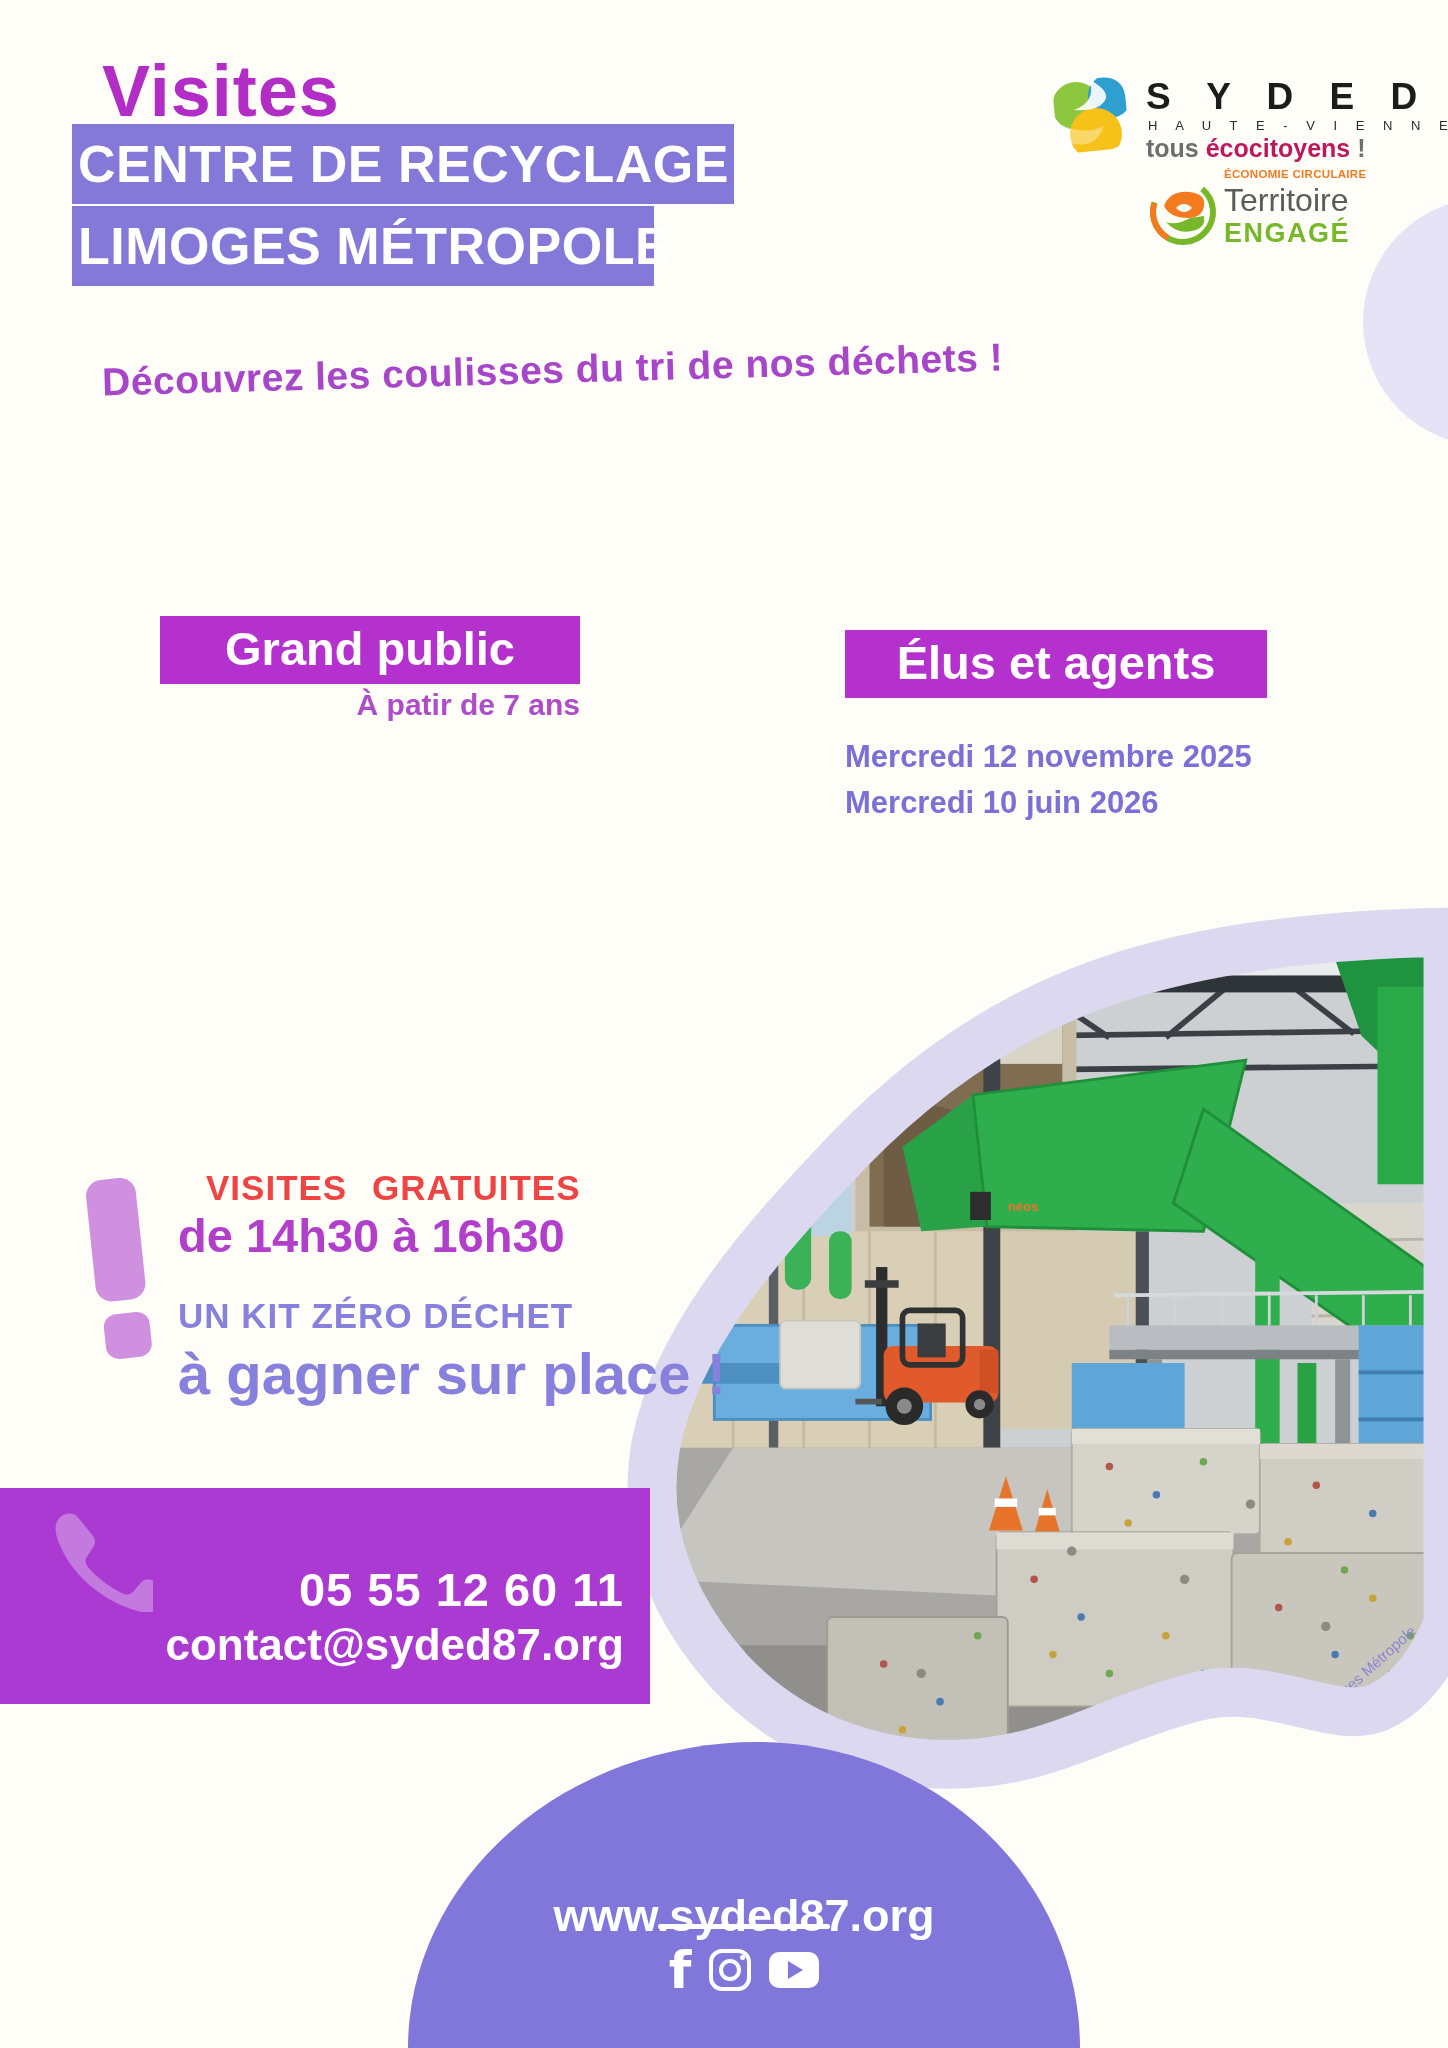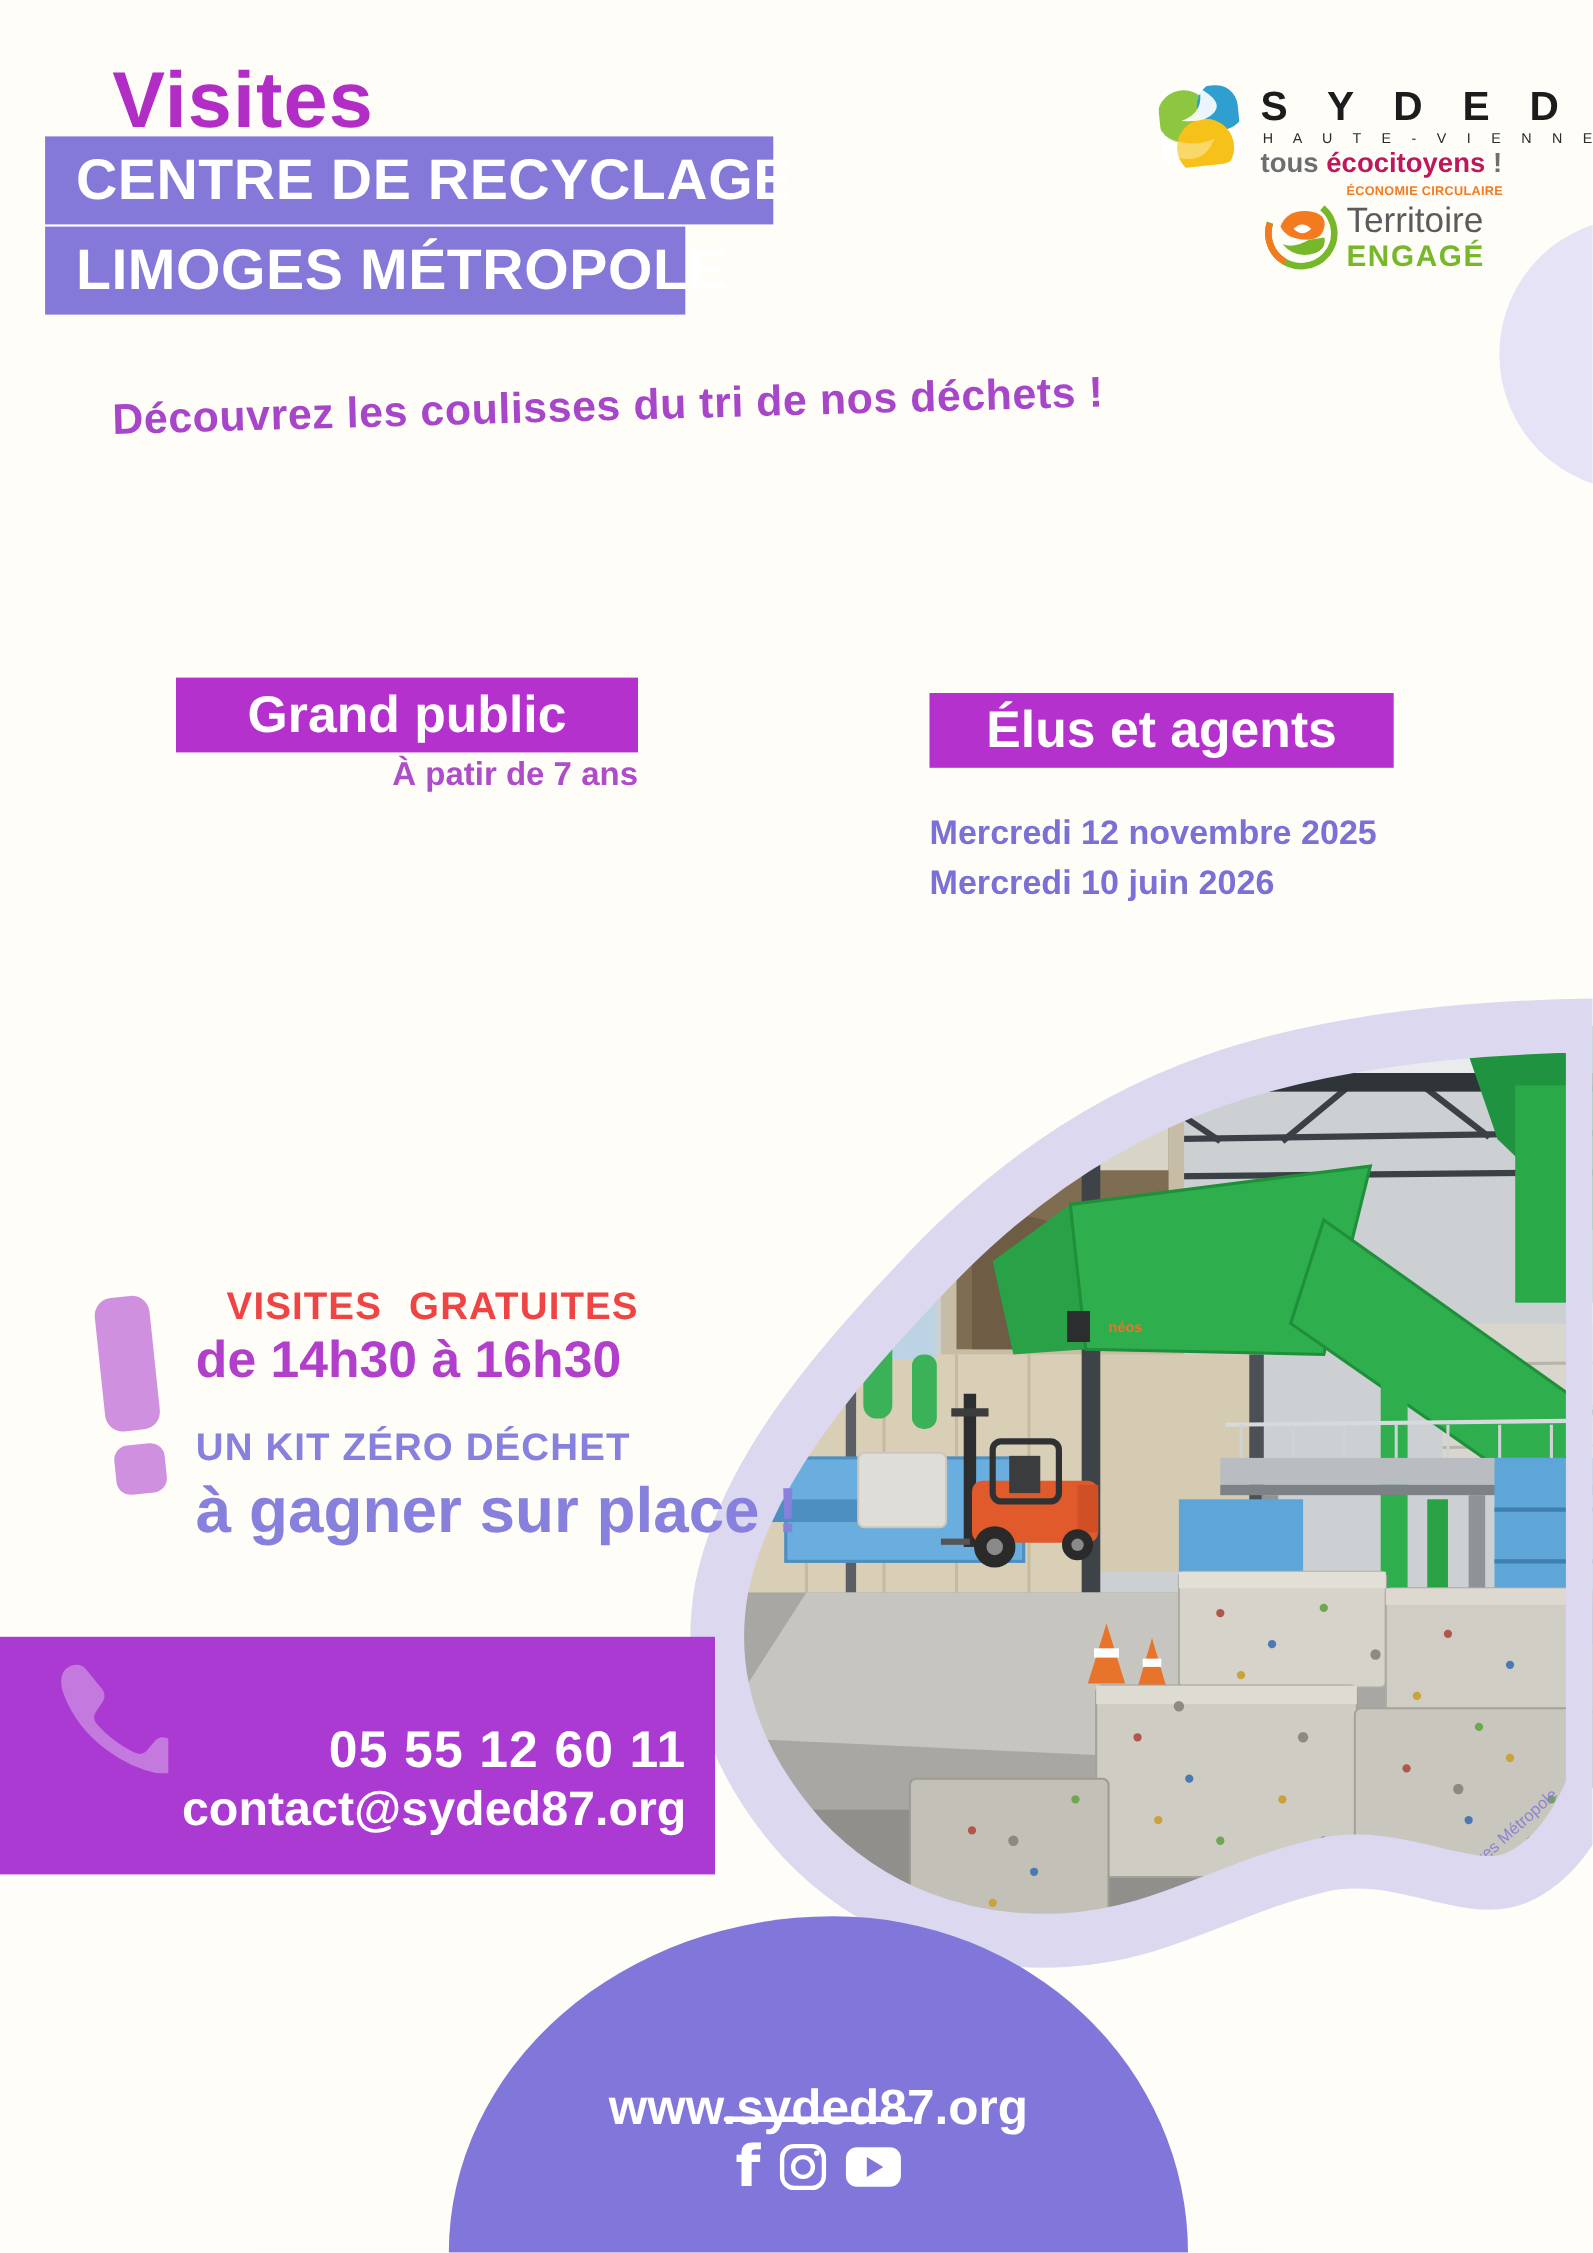--- a/index.html
+++ b/index.html
@@ -7,22 +7,22 @@
   body { font-family:"Liberation Sans", sans-serif; background:#ffffff; }
   .page { position:relative; width:1448px; height:2048px; background:#fffdf8; overflow:hidden; }
 
   
   .corner-circle { position:absolute; left:1363px; top:198px; width:248px; height:248px;
     border-radius:50%; background:#e6e3f6; }
 
   
   .title-script { position:absolute; left:62px; top:50px; font-size:72px; font-weight:bold;
     color:#b12dc6; letter-spacing:1px;margin-left:40px; }
-  .band { position:absolute; left:41px; height:80px; background:#8478d8; color:#fff;
-    font-weight:bold; font-size:52px; line-height:80px; padding-left:28px; letter-spacing:0.5px; white-space:nowrap; }
+  .band { position:absolute; left:72px; height:80px; background:#8478d8; color:#fff;
+    font-weight:bold; font-size:52px; line-height:80px; padding-left:6px; letter-spacing:0.5px; white-space:nowrap; }
   .band1 { top:124px; width:662px; }
   .band2 { top:206px; width:582px; }
 
   
   .syded { position:absolute; left:1050px; top:66px; width:340px; }
   .syded-icon { position:absolute; left:0; top:6px; }
   .syded-name { position:absolute; left:96px; top:10px; font-size:37px; font-weight:bold;
     color:#1c1c1c; letter-spacing:13px; white-space:nowrap; }
   .syded-sub { position:absolute; left:98px; top:52px; font-size:13px; color:#2c2c2c;
     letter-spacing:7.5px; white-space:nowrap; }

